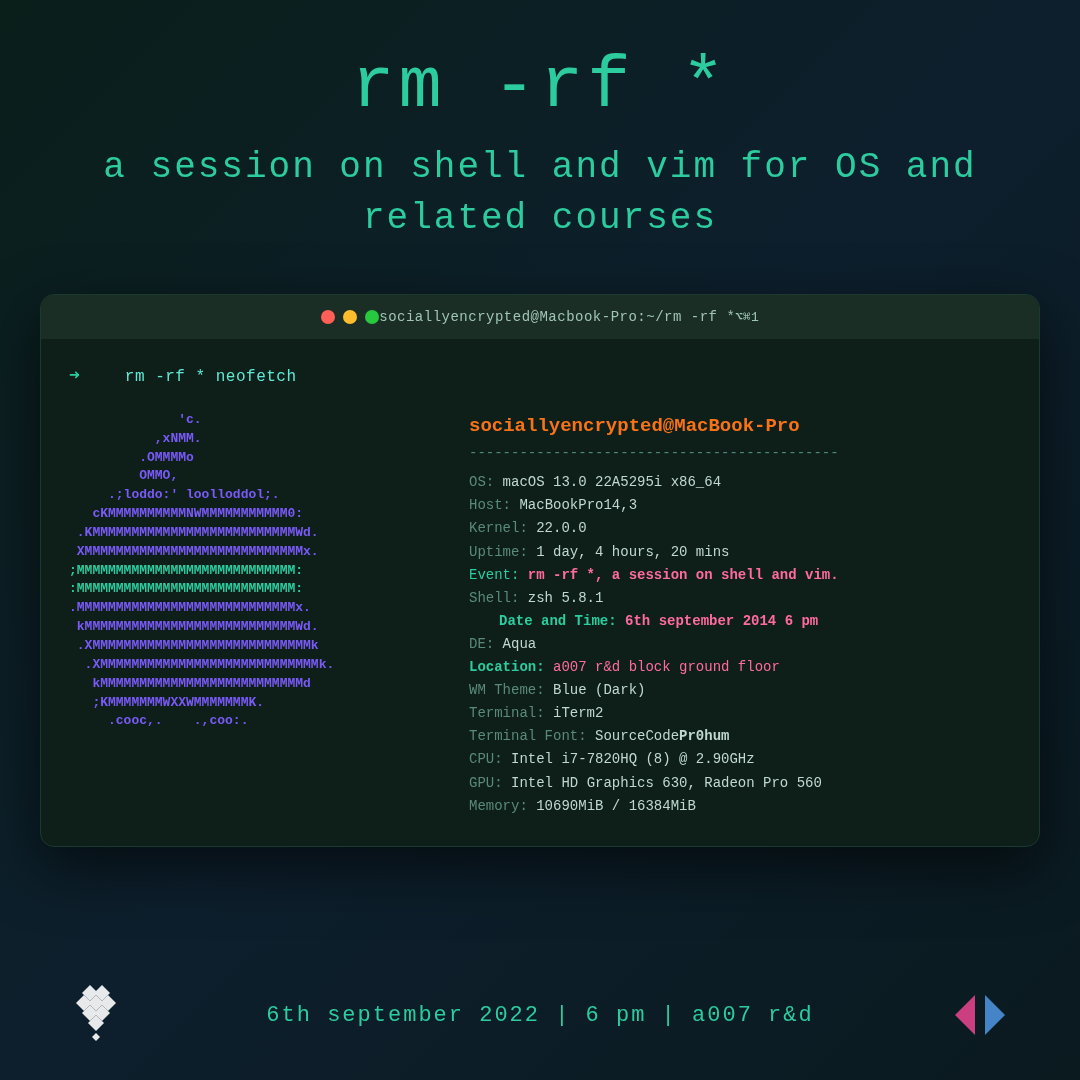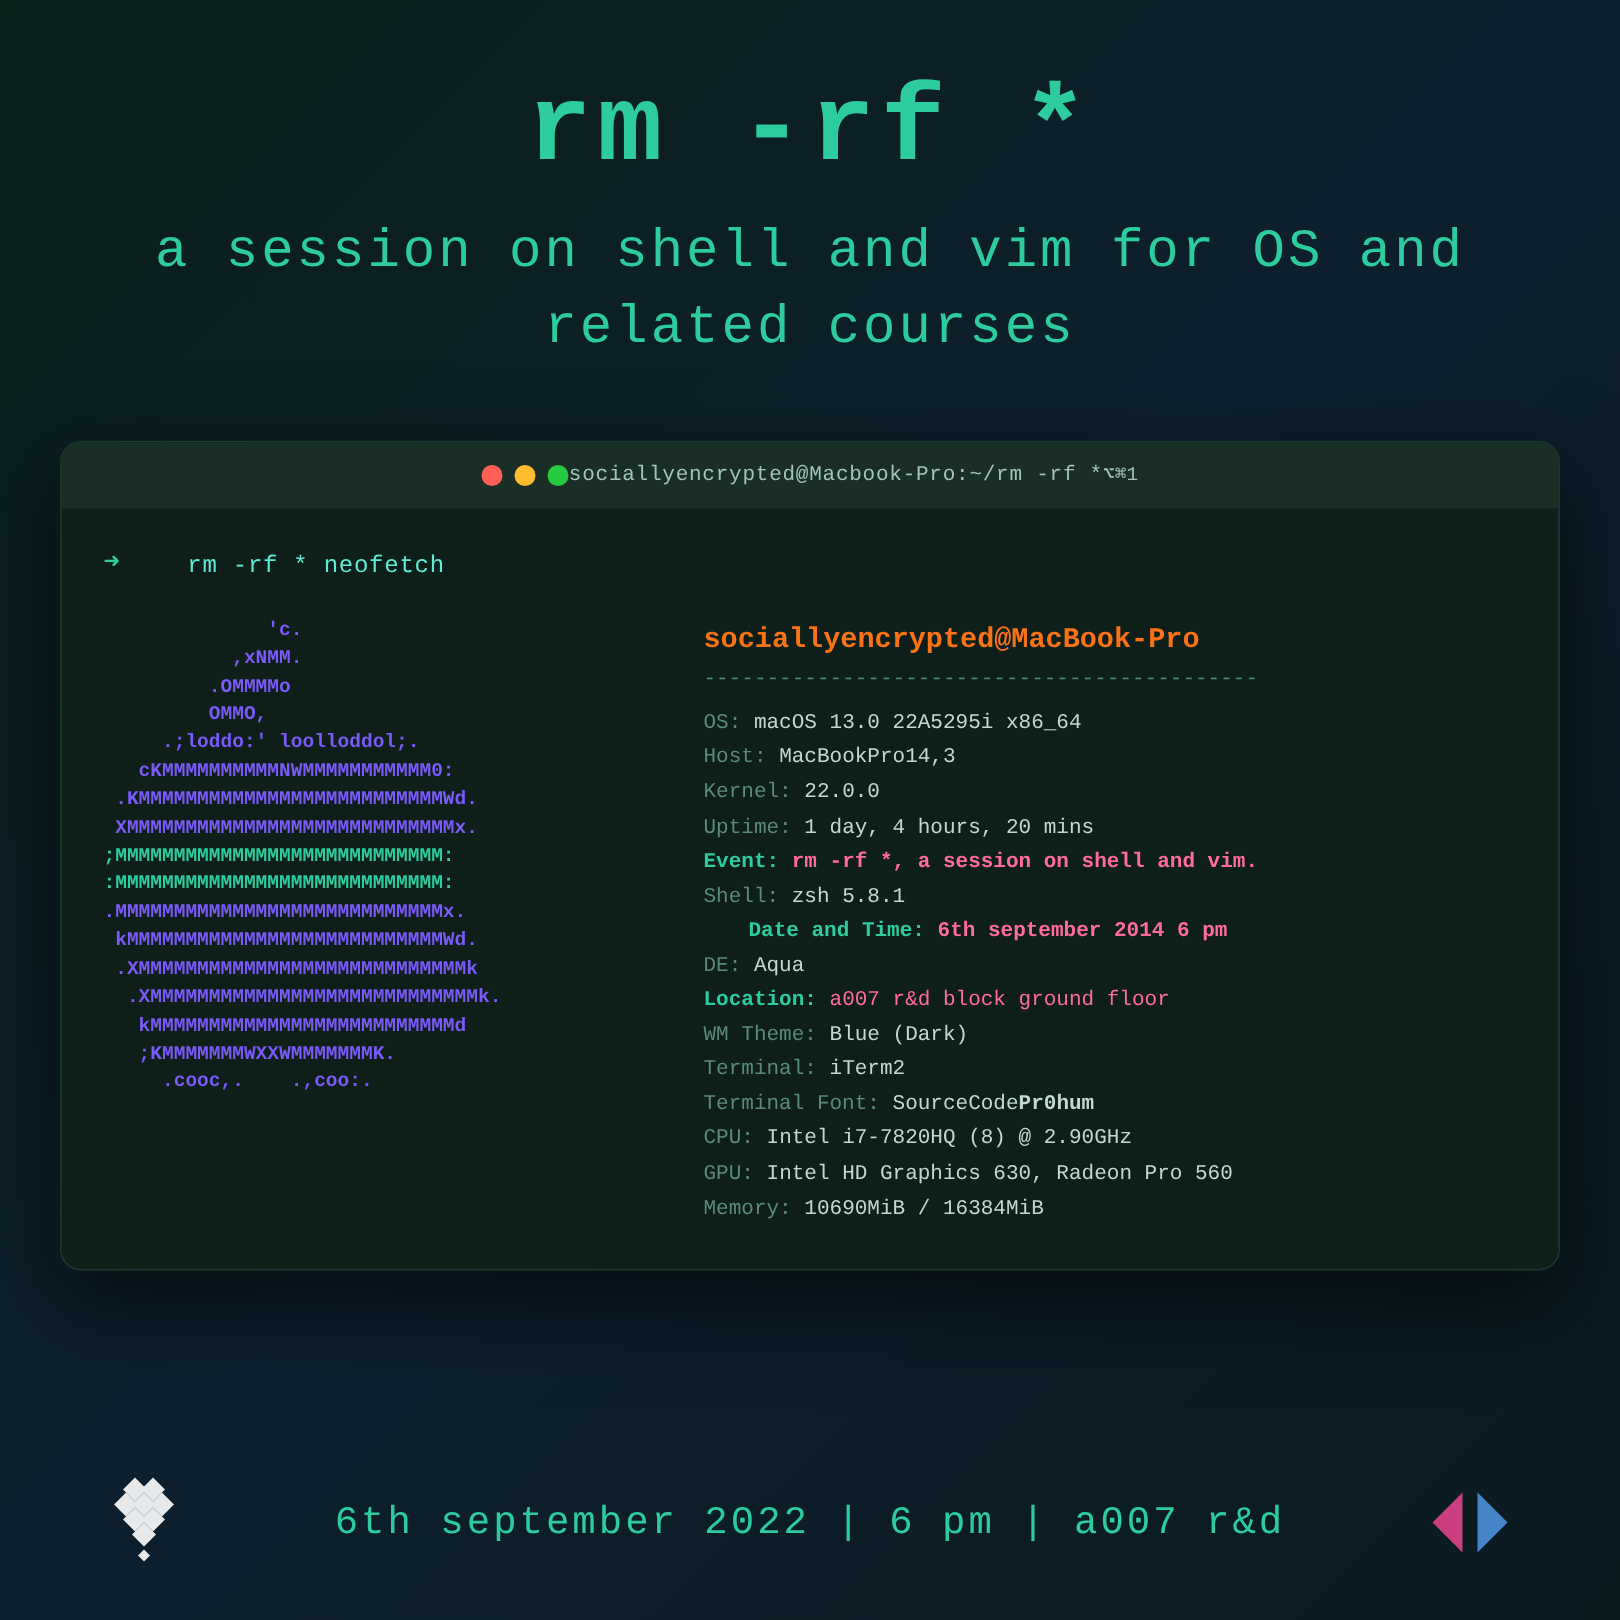--- a/index.html
+++ b/index.html
@@ -17,21 +17,21 @@
 
     
     .header {
       text-align: center;
       padding: 48px 60px 30px;
       width: 100%;
     }
 
     .title {
       font-size: 72px;
-      font-weight: 700;
+      font-weight: 400;
       color: #2dcc9e;
       letter-spacing: 4px;
       line-height: 1.1;
       margin-bottom: 16px;
     }
 
     .subtitle {
       font-size: 36px;
       color: #2dcc9e;
       letter-spacing: 2px;
@@ -152,21 +152,21 @@
     .info-key {
       color: #5a8a7a;
     }
 
     .info-val {
       color: #c0d8d0;
     }
 
     .info-event-key {
       color: #2dcc9e;
-      font-weight: bold;
+      font-weight: normal;
     }
 
     .info-event-val {
       color: #ff6b9e;
       font-weight: bold;
     }
 
     .info-date-key {
       color: #2dcc9e;
       font-weight: bold;
@@ -204,21 +204,21 @@
     .footer-logo {
       width: 80px;
       height: 80px;
       display: flex;
       align-items: center;
       justify-content: center;
     }
 
     .footer-text {
       color: #2dcc9e;
-      font-size: 26px;
+      font-size: 22px;
       letter-spacing: 2px;
       font-weight: 500;
     }
 
     .footer-icon {
       width: 80px;
       height: 60px;
       display: flex;
       align-items: center;
       justify-content: center;

